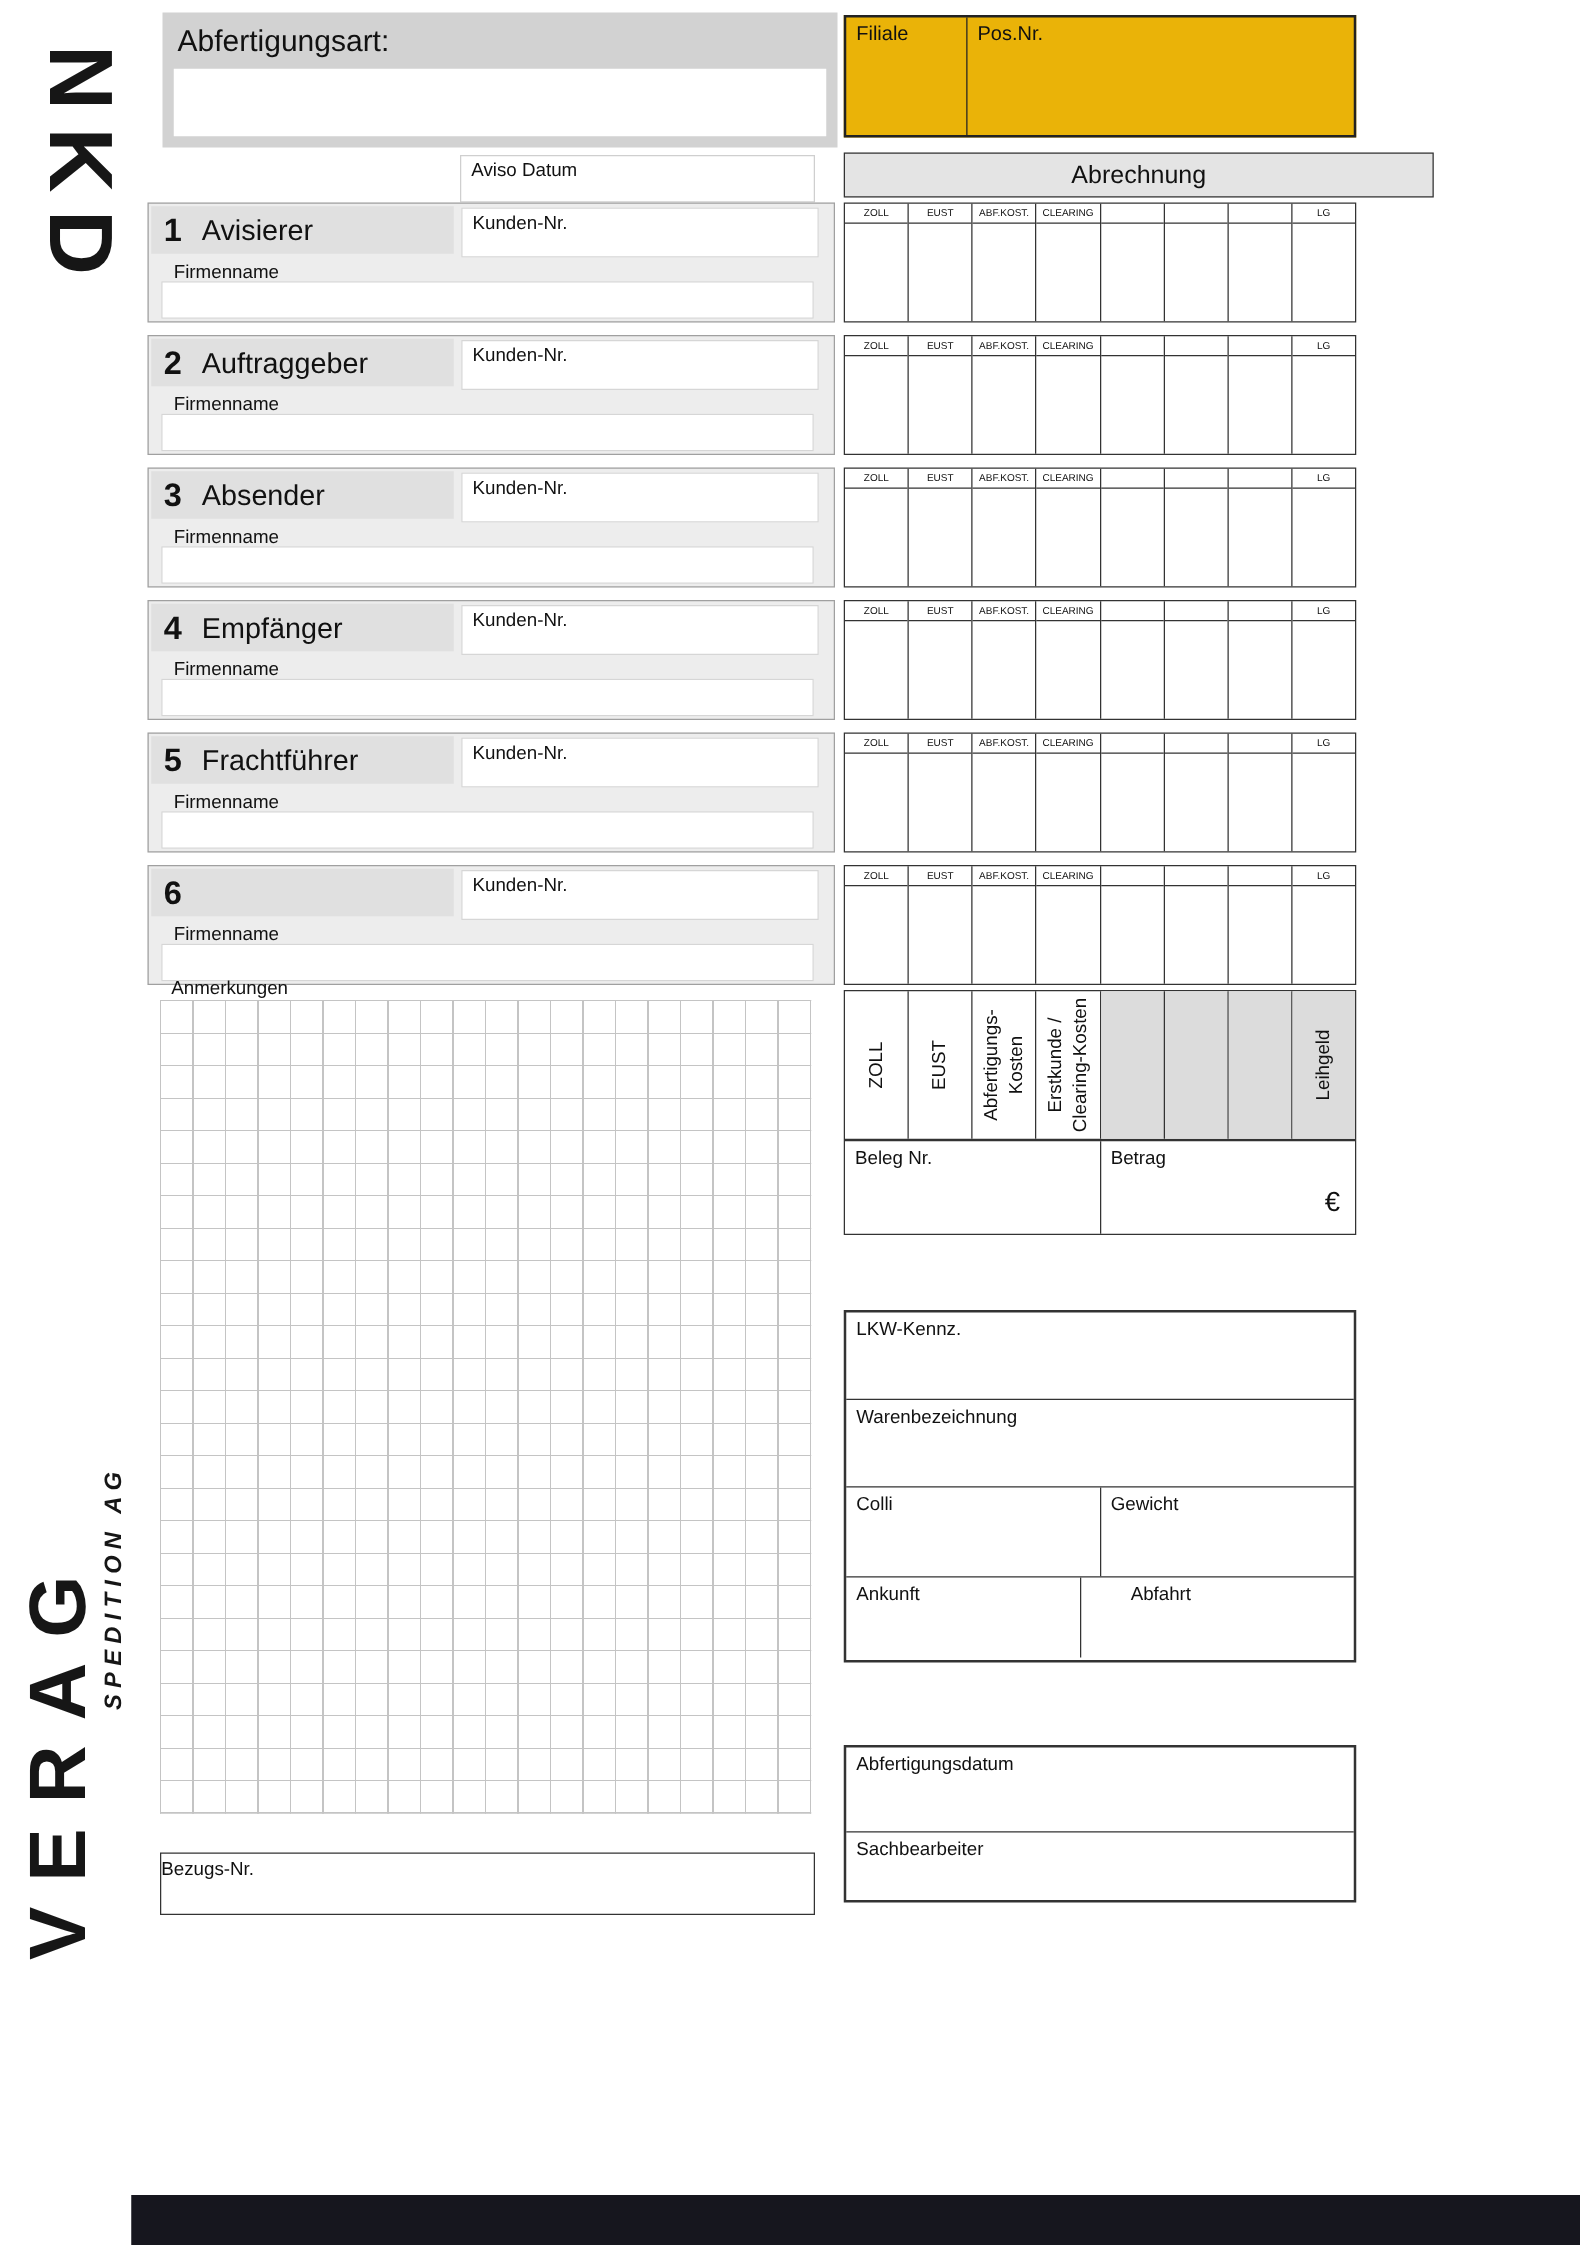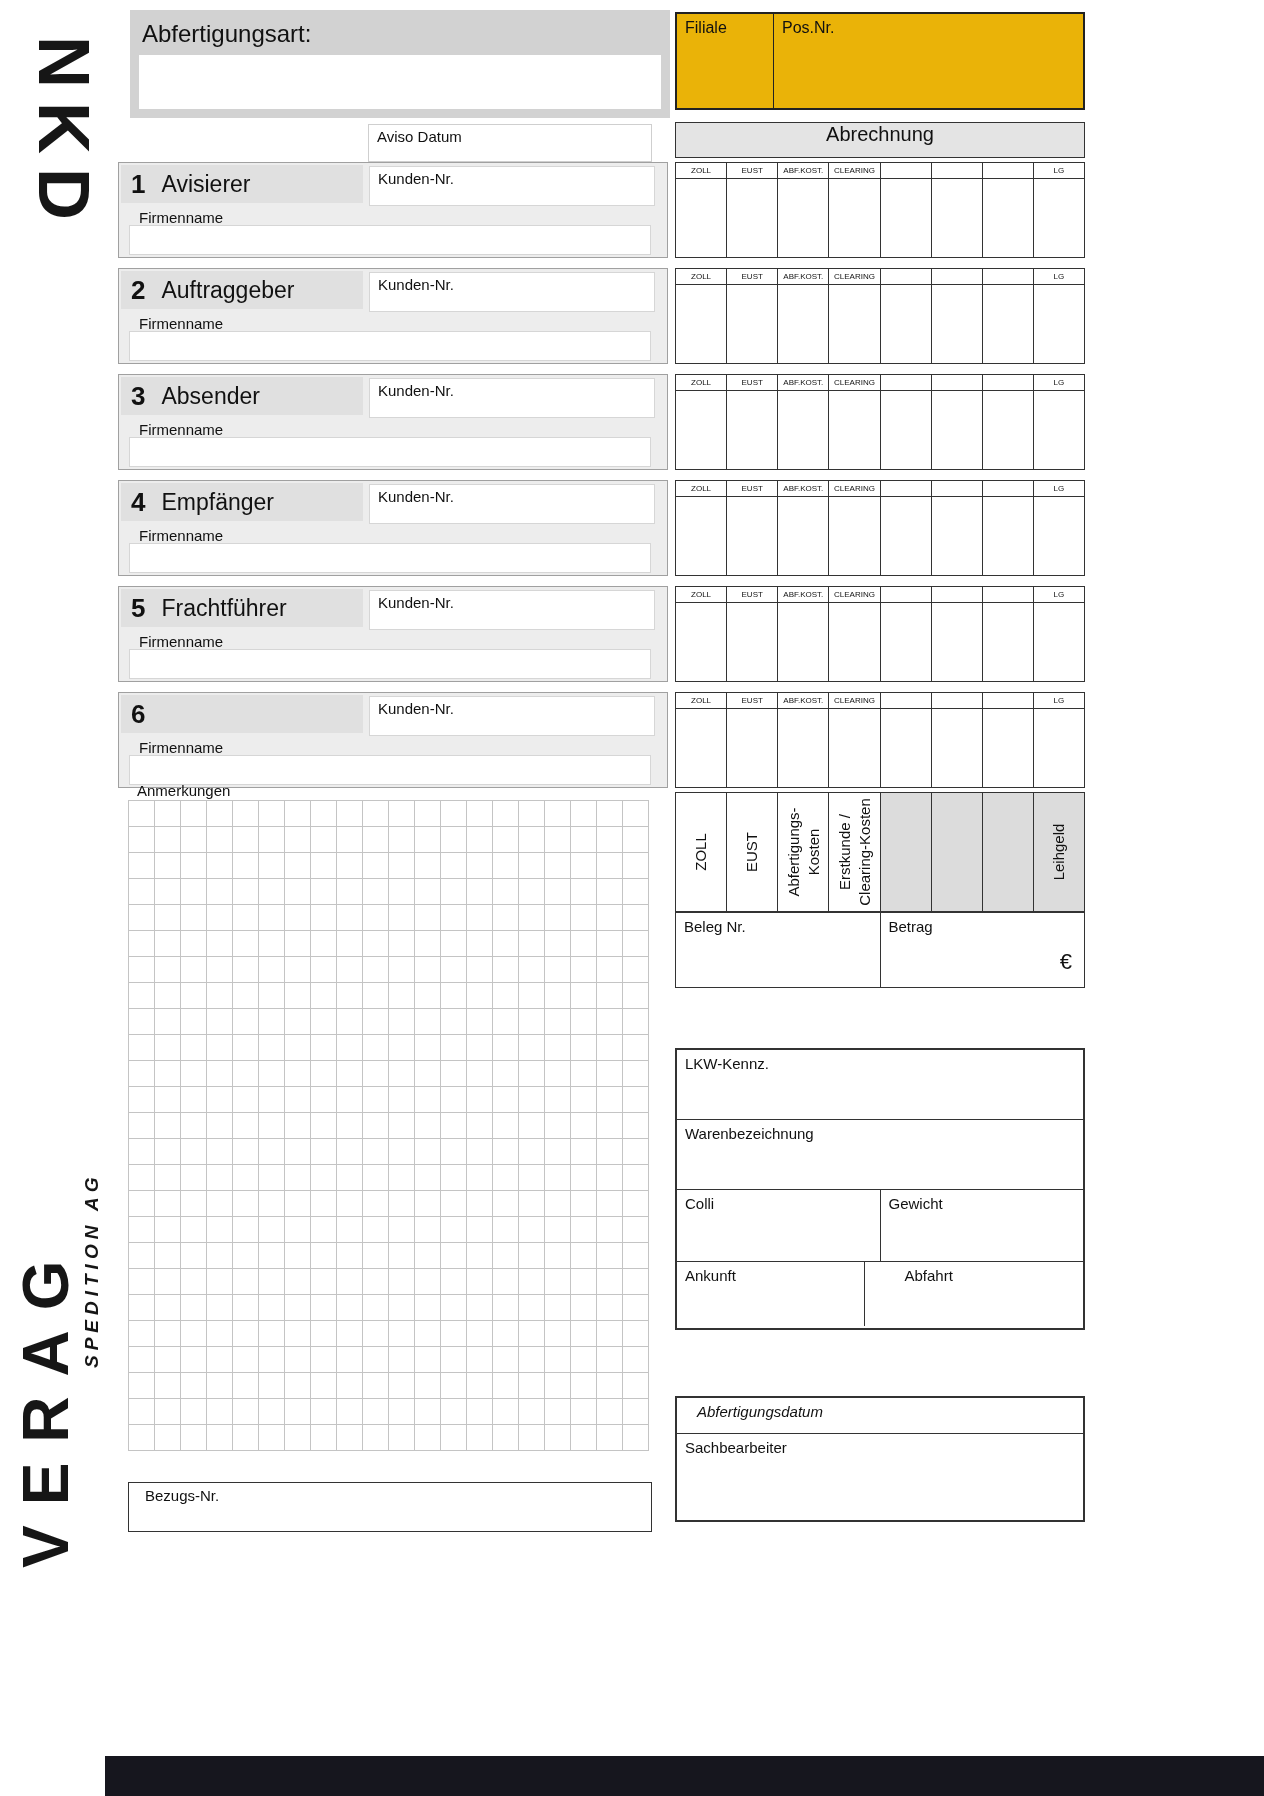--- a/index.html
+++ b/index.html
@@ -23,22 +23,22 @@
 
   
   .filiale-box { position:absolute; left:675px; top:12px; width:410px; height:98px; border:2px solid #222; display:flex; background:#eab308; }
   .filiale-cell { width:97px; border-right:1px solid #222; font-size:16px; padding:5px 8px; }
   .posnr-cell { flex:1; font-size:16px; padding:5px 8px; }
 
   
   .aviso-box { position:absolute; left:368px; top:124px; width:284px; height:38px; background:#fff; border:1px solid #cfcfcf; font-size:15px; padding:3px 8px; }
 
   
-  .abrechnung-header { position:absolute; left:675px; top:122px; width:410px; height:36px; background:#e4e4e4; border:1px solid #333;
-        display:flex; align-items:flex-start; justify-content:center; font-size:20px; }
+  .abrechnung-header { position:absolute; left:675px; top:122px; width:472px; height:36px; background:#e4e4e4; border:1px solid #333;
+        display:flex; align-items:center; justify-content:center; font-size:20px; }
 
   
   .section { left:118px; width:550px; height:96px; background:#ededed; border:1px solid #a0a0a0; position:absolute; }
   .sec-title { position:absolute; left:2px; top:2px; width:242px; height:38px; background:#e0e0e0; display:flex; align-items:center; padding-left:10px; }
   .sec-num { font-size:26px; font-weight:bold; margin-right:16px; }
   .sec-name { font-size:23px; }
   .kunden-box { position:absolute; left:250px; top:3px; width:286px; height:40px; background:#fff; border:1px solid #d6d6d6; font-size:15px; padding:3px 8px; }
   .firma-label { position:absolute; left:20px; top:46px; font-size:15px; }
   .firma-input { position:absolute; left:10px; top:62px; width:522px; height:30px; background:#fff; border:1px solid #d6d6d6; }
 
@@ -66,33 +66,33 @@
   
   .lkw-box { position:absolute; left:675px; top:1048px; width:410px; height:282px; border:2px solid #333; background:#fff; }
   .lkw-row { border-bottom:1px solid #333; font-size:15px; display:flex; }
   .lkw-row:last-child { border-bottom:none;gap:32px; }
   .lkw-cell { flex:1; padding:5px 8px; border-right:1px solid #333; }
   .lkw-cell:last-child { border-right:none; }
   .h70 { height:70px; } .h72 { height:72px; } .h64 { height:64px; }
 
   
   .proc-box { position:absolute; left:675px; top:1396px; width:410px; height:126px; border:2px solid #333; background:#fff; }
-  .proc-row1 { height:36px; border-bottom:1px solid #333; font-size:15px; padding:5px 20px;font-style:italic; }
+  .proc-row1 { height:68px; border-bottom:1px solid #333; font-size:15px; padding:5px 8px; }
   .proc-row2 { height:72px; font-size:15px; padding:5px 8px; }
 
   
   .notes-label { position:absolute; left:137px; top:782px; font-size:15px; }
   .notes-grid { position:absolute; left:128px; top:800px; width:521px; height:651px;
     background-image:
       repeating-linear-gradient(to right, #c4c4c4 0, #c4c4c4 1px, transparent 1px, transparent 26px),
       repeating-linear-gradient(to bottom, #c4c4c4 0, #c4c4c4 1px, transparent 1px, transparent 26px);
   }
 
   
-  .bezugs-box { position:absolute; left:128px; top:1482px; width:524px; height:50px; border:1px solid #333; font-size:15px; padding:4px 16px; background:#fff; }
+  .bezugs-box { position:absolute; left:128px; top:1482px; width:524px; height:50px; border:1px solid #333; font-size:15px; padding:4px 0; background:#fff; }
 </style>
 </head>
 <body>
 
 <div class="page">
 
   <div class="nkd">NKD</div>
   <div class="verag">VERAG</div>
   <div class="verag-sub">SPEDITION AG</div>
   <div class="bottom-bar"></div>

